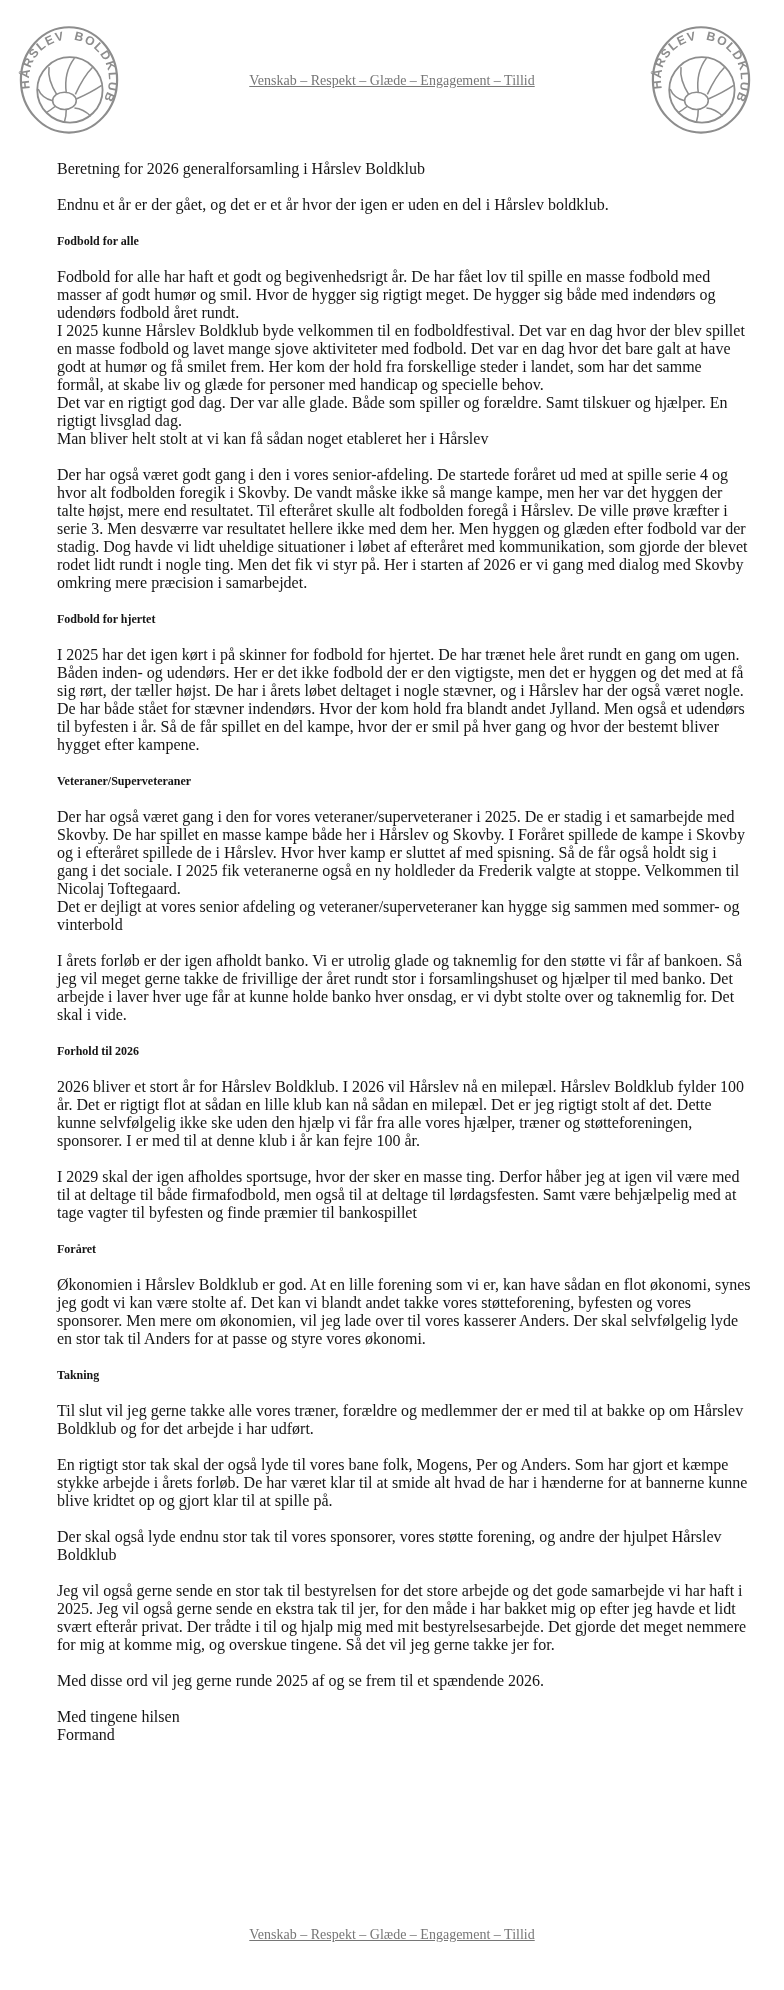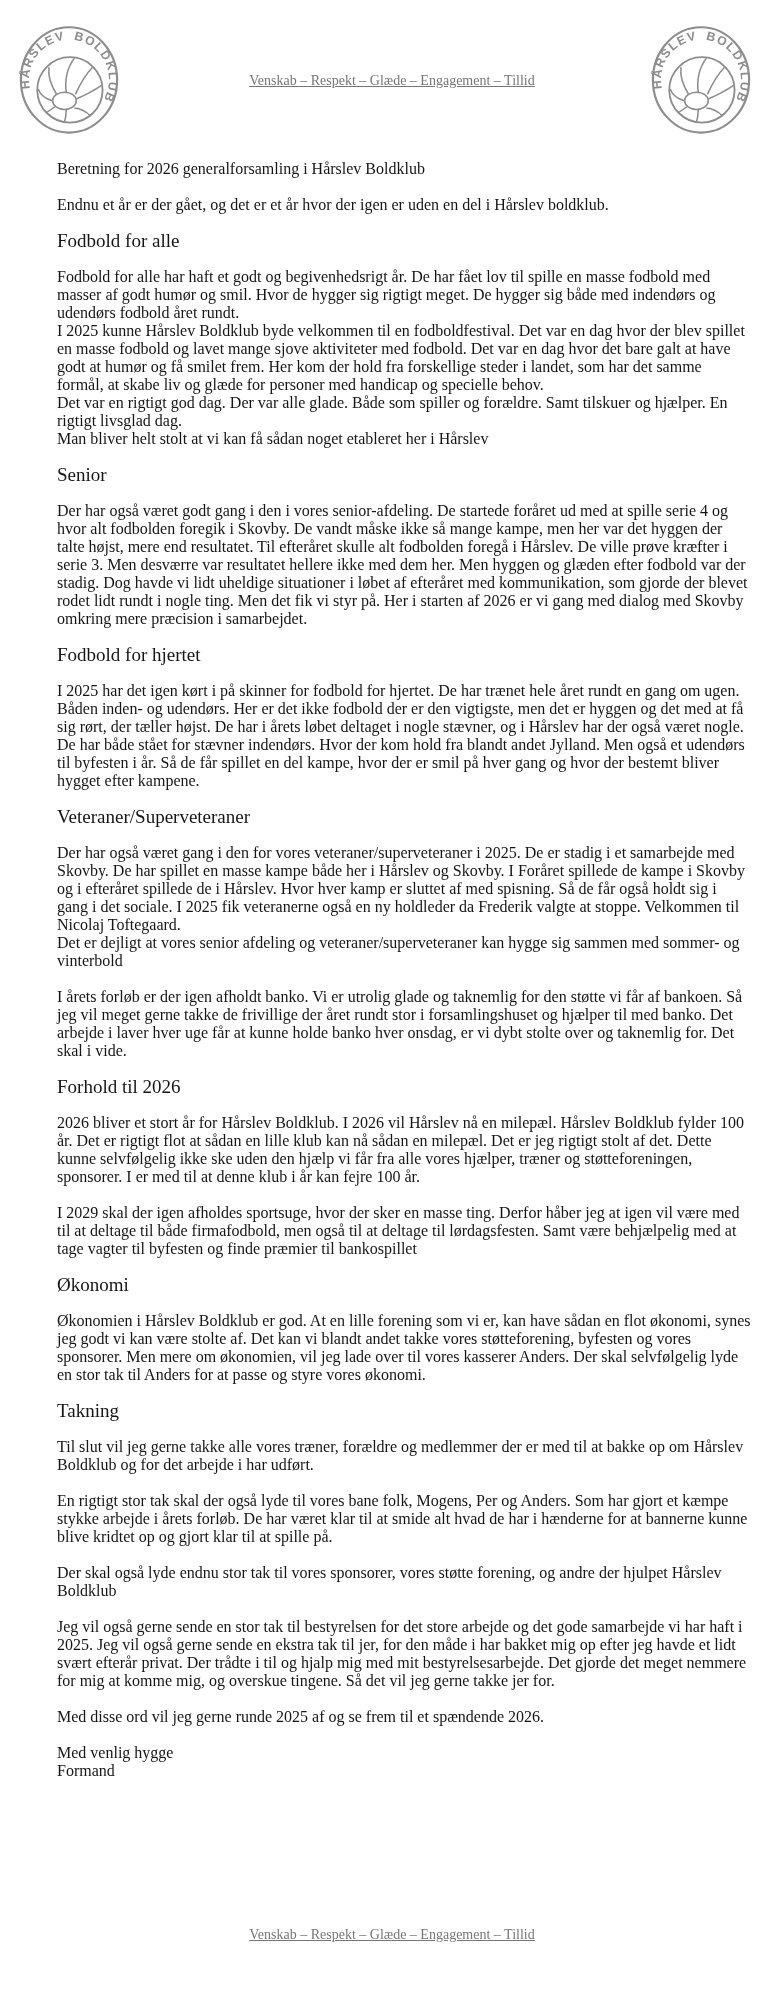--- a/index.html
+++ b/index.html
@@ -14,21 +14,21 @@
     position:absolute; top:71px; left:0; width:100%; text-align:center;
     color:#767676; font-size:14px; line-height:20px;
   }
   .motto span { text-decoration:underline; }
   .footer-motto { top:1925px; }
   .content {
     position:absolute; top:160px; left:57px; width:694px;
     font-size:16px; line-height:18px;
   }
   .para, .h, .title-line { margin:0 0 18px 0; white-space:pre-wrap; }
-  .h { font-weight:normal; font-size:19px; line-height:18px; }
+  .h { font-weight:bold; font-size:12px; line-height:18px; }
   .sig div { line-height:18px; }
   svg text {
     font-family:"Liberation Sans", sans-serif; font-size:13.5px;
     font-weight:600; letter-spacing:1.5px; fill:#8d8d8d;
   }
 </style>
 </head>
 <body>
 
 <div class="page">
@@ -98,21 +98,20 @@
 
     <section>
       <h2 class="h">Fodbold for alle</h2>
       <p class="para">Fodbold for alle har haft et godt og begivenhedsrigt år. De har fået lov til spille en masse fodbold med masser af godt humør og smil. Hvor de hygger sig rigtigt meget. De hygger sig både med indendørs og udendørs fodbold året rundt.
 I 2025 kunne Hårslev Boldklub byde velkommen til en fodboldfestival. Det var en dag hvor der blev spillet en masse fodbold og lavet mange sjove aktiviteter med fodbold. Det var en dag hvor det bare galt at have godt at humør og få smilet frem. Her kom der hold fra forskellige steder i landet, som har det samme formål, at skabe liv og glæde for personer med handicap og specielle behov.
 Det var en rigtigt god dag. Der var alle glade. Både som spiller og forældre. Samt tilskuer og hjælper. En rigtigt livsglad dag.
 Man bliver helt stolt at vi kan få sådan noget etableret her i Hårslev</p>
     </section>
 
     <section>
-      <h2 class="h">Senior</h2>
       <p class="para">Der har også været godt gang i den i vores senior-afdeling. De startede foråret ud med at spille serie 4 og hvor alt fodbolden foregik i Skovby. De vandt måske ikke så mange kampe, men her var det hyggen der talte højst, mere end resultatet. Til efteråret skulle alt fodbolden foregå i Hårslev. De ville prøve kræfter i serie 3. Men desværre var resultatet hellere ikke med dem her. Men hyggen og glæden efter fodbold var der stadig. Dog havde vi lidt uheldige situationer i løbet af efteråret med kommunikation, som gjorde der blevet rodet lidt rundt i nogle ting. Men det fik vi styr på. Her i starten af 2026 er vi gang med dialog med Skovby omkring mere præcision i samarbejdet.</p>
     </section>
 
     <section>
       <h2 class="h">Fodbold for hjertet</h2>
       <p class="para">I 2025 har det igen kørt i på skinner for fodbold for hjertet. De har trænet hele året rundt en gang om ugen. Båden inden- og udendørs. Her er det ikke fodbold der er den vigtigste, men det er hyggen og det med at få sig rørt, der tæller højst. De har i årets løbet deltaget i nogle stævner, og i Hårslev har der også været nogle. De har både stået for stævner indendørs. Hvor der kom hold fra blandt andet Jylland. Men også et udendørs til byfesten i år. Så de får spillet en del kampe, hvor der er smil på hver gang og hvor der bestemt bliver hygget efter kampene.</p>
     </section>
 
     <section>
       <h2 class="h">Veteraner/Superveteraner</h2>
@@ -124,35 +123,35 @@
       <p class="para">I årets forløb er der igen afholdt banko. Vi er utrolig glade og taknemlig for den støtte vi får af bankoen. Så jeg vil meget gerne takke de frivillige der året rundt stor i forsamlingshuset og hjælper til med banko. Det arbejde i laver hver uge får at kunne holde banko hver onsdag, er vi dybt stolte over og taknemlig for. Det skal i vide.</p>
     </section>
 
     <section>
       <h2 class="h">Forhold til 2026</h2>
       <p class="para">2026 bliver et stort år for Hårslev Boldklub. I 2026 vil Hårslev nå en milepæl. Hårslev Boldklub fylder 100 år. Det er rigtigt flot at sådan en lille klub kan nå sådan en milepæl. Det er jeg rigtigt stolt af det. Dette kunne selvfølgelig ikke ske uden den hjælp vi får fra alle vores hjælper, træner og støtteforeningen, sponsorer. I er med til at denne klub i år kan fejre 100 år.</p>
       <p class="para">I 2029 skal der igen afholdes sportsuge, hvor der sker en masse ting. Derfor håber jeg at igen vil være med til at deltage til både firmafodbold, men også til at deltage til lørdagsfesten. Samt være behjælpelig med at tage vagter til byfesten og finde præmier til bankospillet</p>
     </section>
 
     <section>
-      <h2 class="h">Økonomi</h2>
+      <h2 class="h">Foråret</h2>
       <p class="para">Økonomien i Hårslev Boldklub er god. At en lille forening som vi er, kan have sådan en flot økonomi, synes jeg godt vi kan være stolte af. Det kan vi blandt andet takke vores støtteforening, byfesten og vores sponsorer. Men mere om økonomien, vil jeg lade over til vores kasserer Anders. Der skal selvfølgelig lyde en stor tak til Anders for at passe og styre vores økonomi.</p>
     </section>
 
     <section>
       <h2 class="h">Takning</h2>
       <p class="para">Til slut vil jeg gerne takke alle vores træner, forældre og medlemmer der er med til at bakke op om Hårslev Boldklub og for det arbejde i har udført.</p>
       <p class="para">En rigtigt stor tak skal der også lyde til vores bane folk, Mogens, Per og Anders. Som har gjort et kæmpe stykke arbejde i årets forløb. De har været klar til at smide alt hvad de har i hænderne for at bannerne kunne blive kridtet op og gjort klar til at spille på.</p>
       <p class="para">Der skal også lyde endnu stor tak til vores sponsorer, vores støtte forening, og andre der hjulpet Hårslev Boldklub</p>
       <p class="para">Jeg vil også gerne sende en stor tak til bestyrelsen for det store arbejde og det gode samarbejde vi har haft i 2025. Jeg vil også gerne sende en ekstra tak til jer, for den måde i har bakket mig op efter jeg havde et lidt svært efterår privat. Der trådte i til og hjalp mig med mit bestyrelsesarbejde. Det gjorde det meget nemmere for mig at komme mig, og overskue tingene. Så det vil jeg gerne takke jer for.</p>
       <p class="para">Med disse ord vil jeg gerne runde 2025 af og se frem til et spændende 2026.</p>
     </section>
 
     <div class="sig">
-      <div>Med venlig hygge</div>
+      <div>Med tingene hilsen</div>
       <div>Formand</div>
     </div>
 
   </div>
 
   <div class="motto footer-motto">
     <span>Venskab – Respekt – Glæde – Engagement – Tillid</span>
   </div>
 
 </div>

